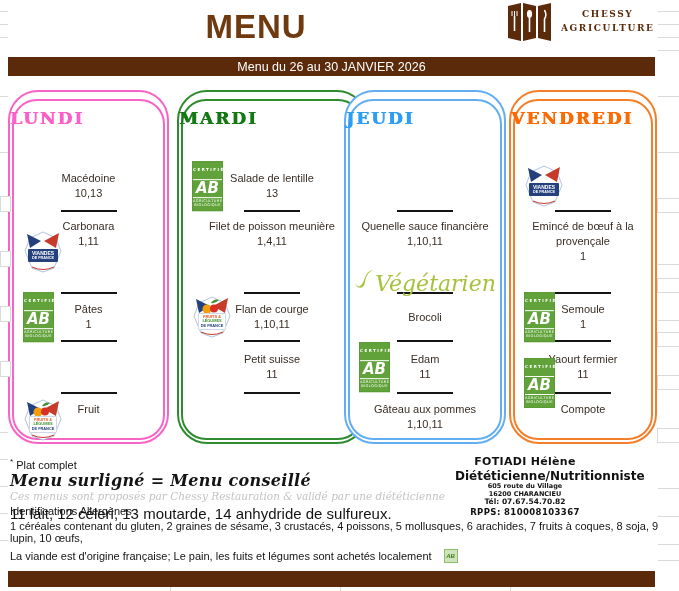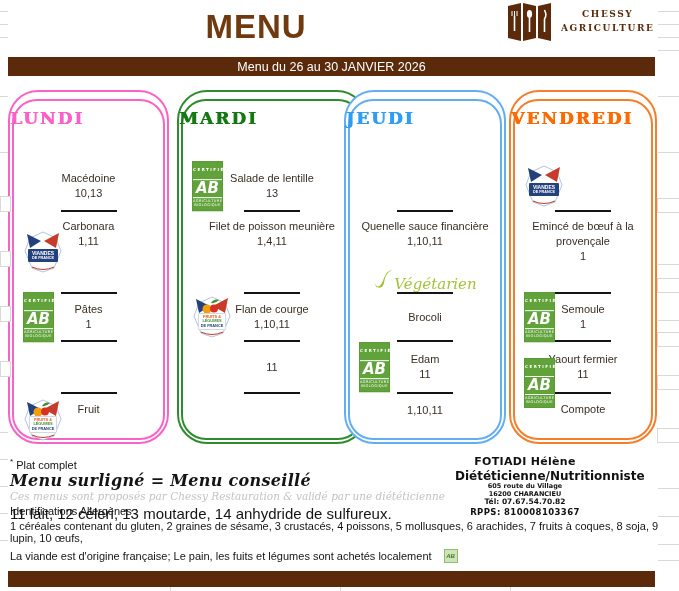--- a/index.html
+++ b/index.html
@@ -63,21 +63,21 @@
     font-size:5px;line-height:5.5px;text-align:center;padding:1.5px 0;border-radius:1px;font-weight:bold}
   .vf-sub{font-size:3.8px;line-height:4px}
   .fl-label{position:absolute;left:6px;right:6px;top:17px;background:#fff;
     font-size:3.9px;line-height:4.4px;text-align:center;font-weight:bold;border:0.5px solid #d0d8e8;border-radius:1px;padding:1px 0}
   .fl-1{color:#e8541d}.fl-2{color:#3f8f2f}.fl-3{color:#24417e}
 
   
   .badge-veg{
     position:absolute;bottom:1px;left:50%;transform:translateX(-50%);
     display:flex;align-items:flex-end;gap:1px;color:#a6c23c;white-space:nowrap;
-    font-family:"DejaVu Serif",serif;font-style:italic;font-size:15px;z-index:2;
+    font-family:"DejaVu Serif",serif;font-style:italic;font-size:22px;z-index:2;
   }
 
   
   .ft{position:absolute;color:#141414}
   .footnote{left:10px;top:457px;font-size:11px}
   .footnote sup{font-size:8px}
   .legend{left:10px;top:471px;font-size:16px;font-weight:bold;font-style:italic;font-family:"DejaVu Serif",serif;letter-spacing:0.3px}
   .diet-note{left:10px;top:490px;font-size:10.5px;font-style:italic;color:#c3c3c3;font-family:"DejaVu Serif",serif}
   .alg-title{left:10px;top:505px;font-size:11px}
   .alg-line1{left:10px;top:520px;font-size:11px}
@@ -216,20 +216,21 @@
             </svg><div class="fl-label">
               <div class="fl-1">FRUITS &amp;</div>
               <div class="fl-2">LÉGUMES</div>
               <div class="fl-3">DE FRANCE</div>
             </div></div>
           <div class="name">Flan de courge</div>
           <div class="alg">1,10,11</div>
         </div>
         <div class="sep"></div>
         <div class="slot s4">
+          <div class="name">Petit suisse</div>
           <div class="alg">11</div>
         </div>
         <div class="sep"></div>
         <div class="slot s5"></div>
       </div>
     </div>
     <div class="card" style="left: 344px; width: 162px; --accent: #63aef2; --title: #2e9df5;">
       <div class="card-inner"></div>
       <div class="day-title">JEUDI</div>
       <div class="slots">
@@ -257,20 +258,21 @@
             <div class="ab-sub">
               <div>AGRICULTURE</div>
               <div>BIOLOGIQUE</div>
             </div>
           </div>
           <div class="name">Edam</div>
           <div class="alg">11</div>
         </div>
         <div class="sep"></div>
         <div class="slot s5">
+          <div class="name">Gâteau aux pommes</div>
           <div class="alg">1,10,11</div>
         </div>
       </div>
     </div>
     <div class="card" style="left: 509px; width: 148px; --accent: #f57e2a; --title: #fc6a03;">
       <div class="card-inner"></div>
       <div class="day-title">VENDREDI</div>
       <div class="slots">
         <div class="slot s1">
           <div class="logo logo-badge"><svg width="40" height="42" viewBox="0 0 40 42">

